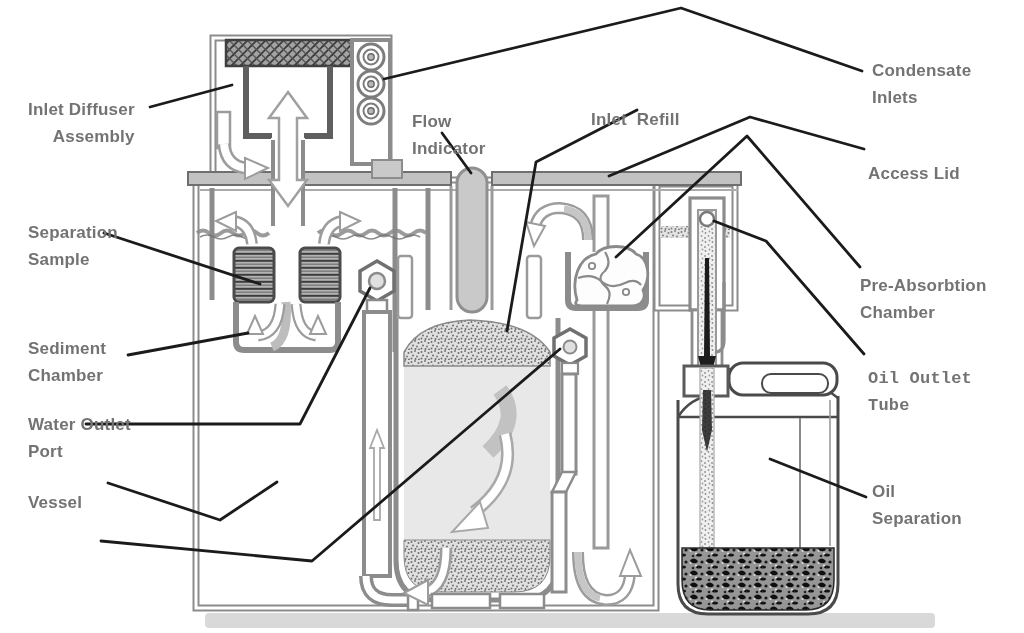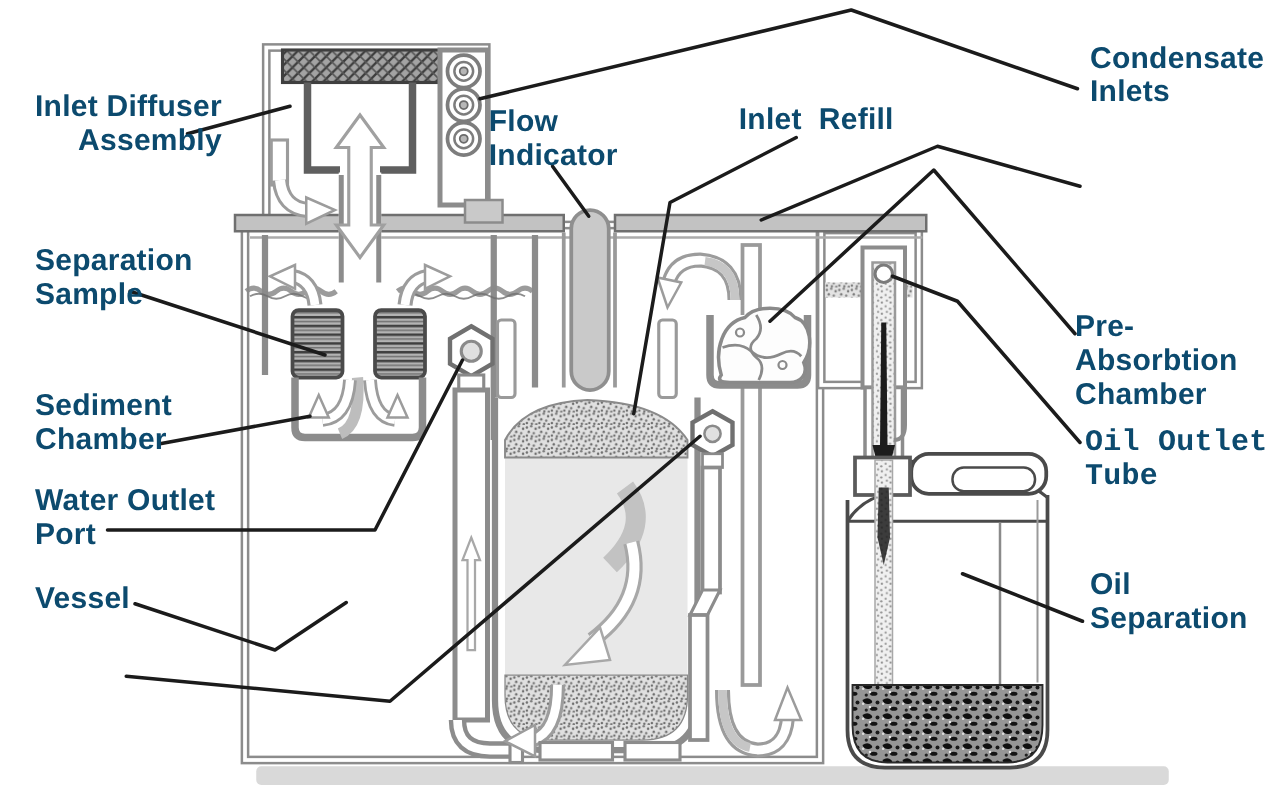--- a/index.html
+++ b/index.html
@@ -1,20 +1,20 @@
 <!DOCTYPE html>
 <html><head>
 <meta charset="utf-8">
 <style>
   html,body{margin:0;padding:0;background:#ffffff;}
   #stage{position:relative;width:1024px;height:633px;background:#ffffff;overflow:hidden;
          font-family:"Liberation Sans", sans-serif;}
   #drawing{position:absolute;left:0;top:0;width:1024px;height:633px;}
-  .label{position:absolute;font-weight:bold;font-size:24px;line-height:27px;color:#0c4a6e;
-         white-space:pre-wrap;letter-spacing:0.2px;}
+  .label{position:absolute;font-weight:bold;font-size:17px;line-height:27px;color:#737373;
+         white-space:pre-wrap;letter-spacing:0.2px;margin-top:24px;}
 </style>
 </head>
 <body>
 <div id="stage">
 
 <svg id="drawing" viewBox="0 0 1024 633">
   <defs>
     <pattern id="hatch" width="9" height="9" patternUnits="userSpaceOnUse">
       <rect width="9" height="9" fill="#a3a3a3"></rect>
       <path d="M0,9 L9,0" stroke="#3c3c3c" stroke-width="1.8"></path>
@@ -249,23 +249,24 @@
 Assembly</div>
 <div class="label" style="left:28px;  top:195px;">Separation
 Sample</div>
 <div class="label" style="left:28px;  top:311px;">Sediment
 Chamber</div>
 <div class="label" style="left:28px;  top:387px;">Water Outlet
 Port</div>
 <div class="label" style="left:28px;  top:465px;">Vessel</div>
 <div class="label" style="left:872px; top:33px;">Condensate
 Inlets</div>
-<div class="label" style="left:391px; top:84px;">Flow
+<div class="label" style="left:412px; top:84px;">Flow
 Indicator</div>
 <div class="label" style="left:591px; top:82px;">Inlet  Refill</div>
+<div class="label" style="left:868px; top:136px;">Access Lid</div>
 <div class="label" style="left:860px; top:248px;">Pre-Absorbtion
 Chamber</div>
 <div class="label" style="left:868px; top:341px;font-family:Liberation Mono, monospace;">Oil Outlet
 Tube</div>
 <div class="label" style="left:872px; top:454px;">Oil
 Separation</div>
 
 </div>
 
 </body></html>

